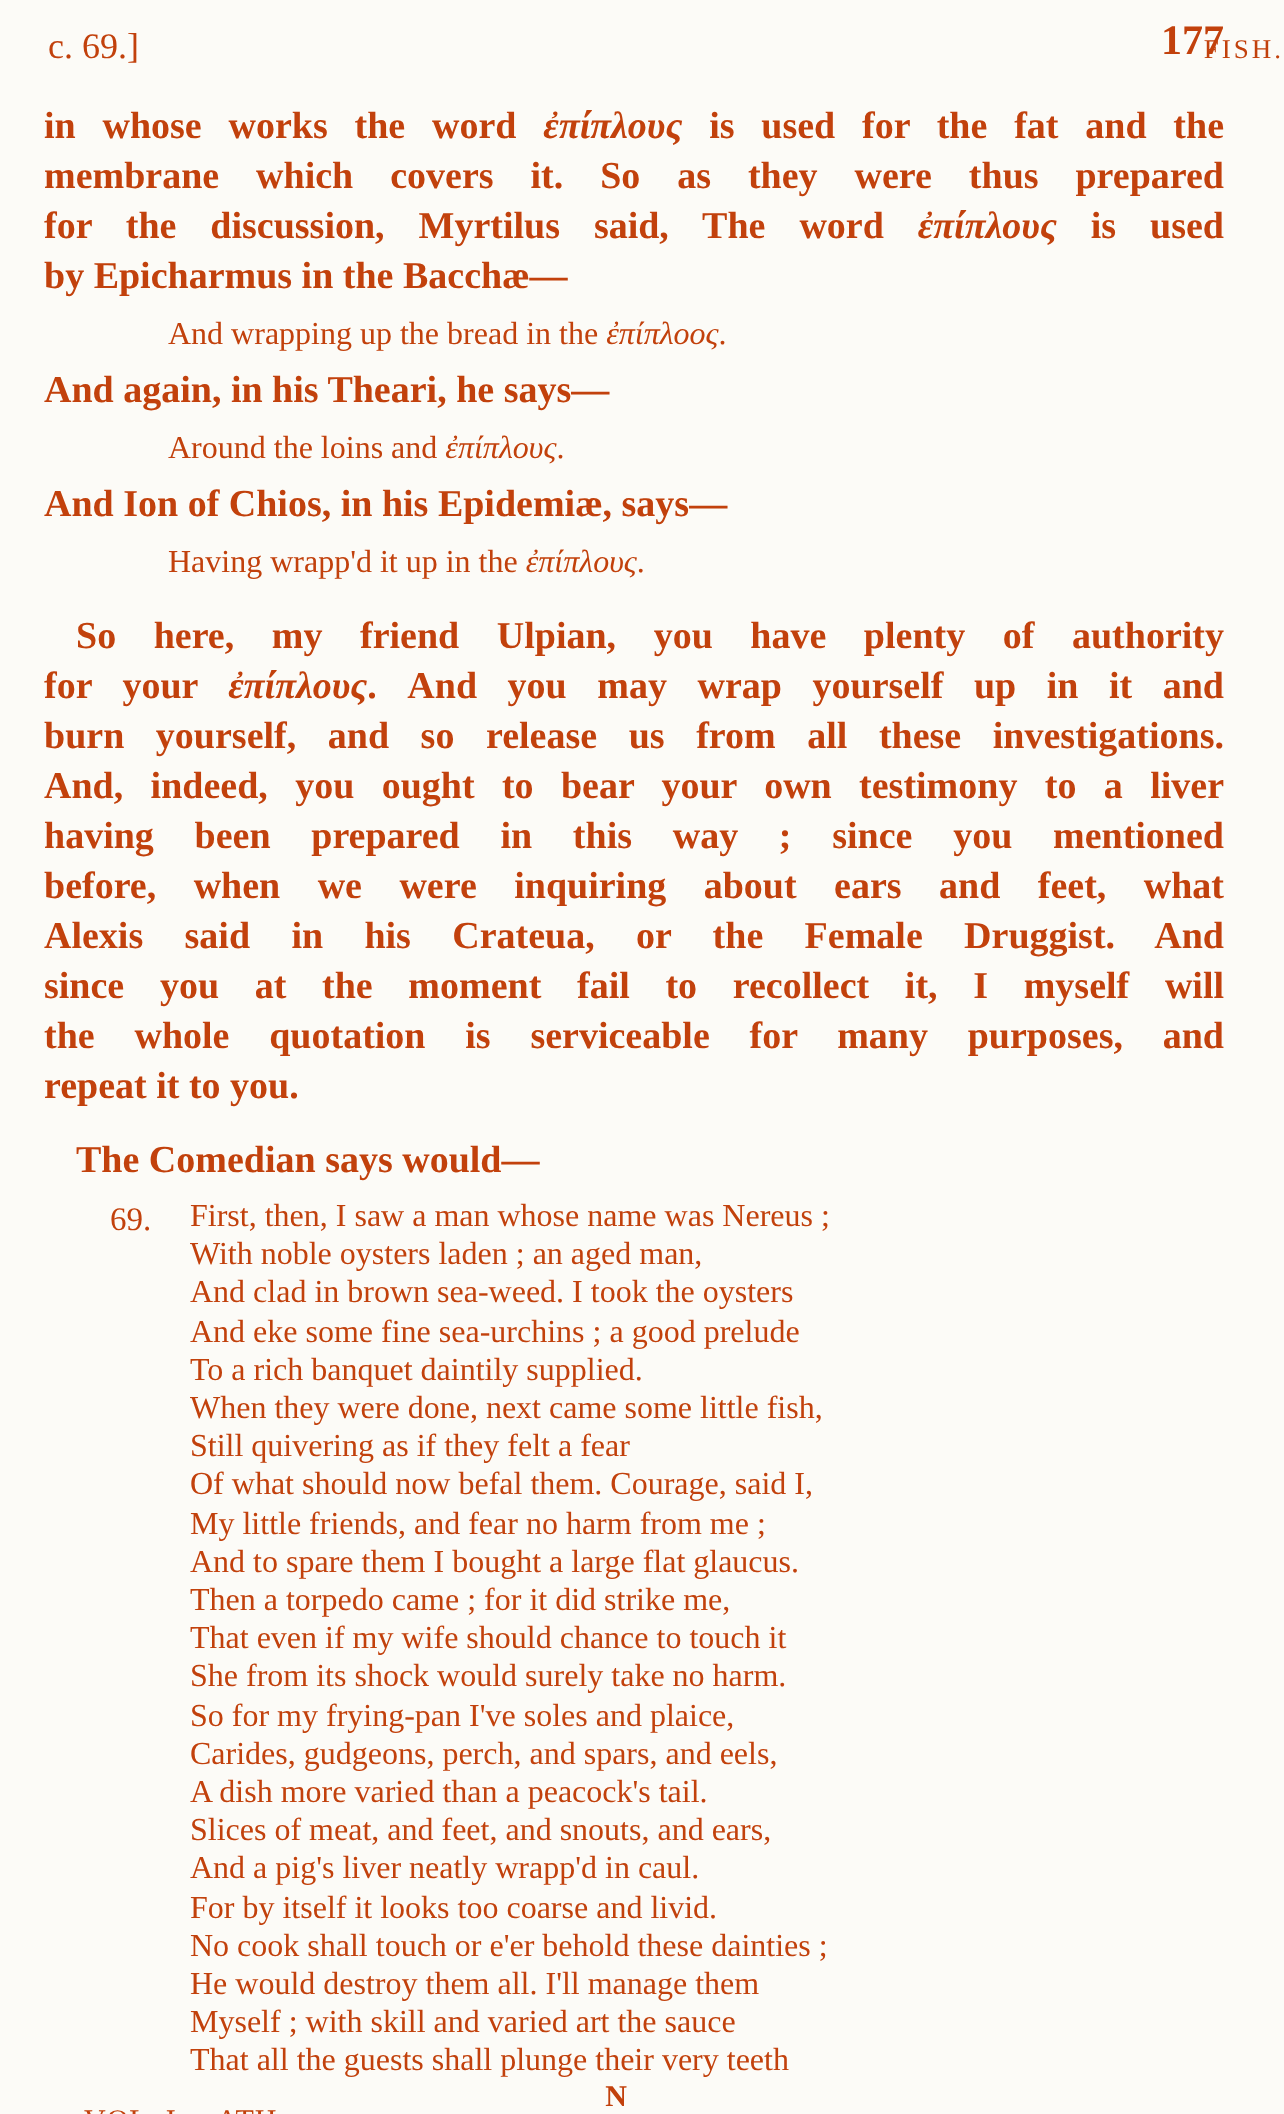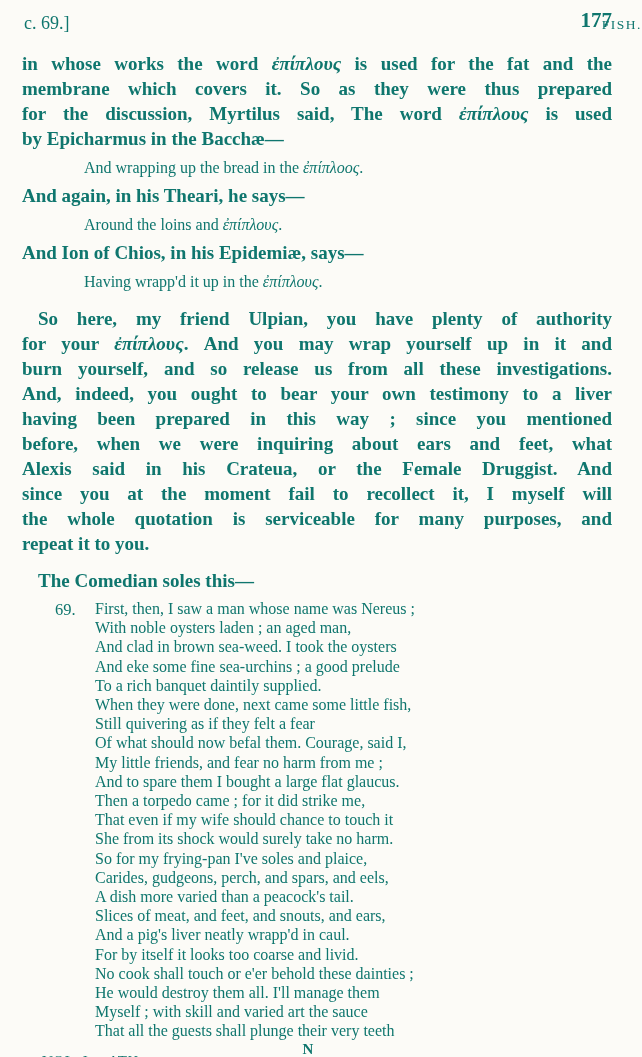--- a/index.html
+++ b/index.html
@@ -4,21 +4,21 @@
 <style>
   html, body { margin: 0; padding: 0; background: #888; }
   .page {
     position: relative;
     width: 642px;
     height: 1057px;
     margin: 0 auto;
     background: #fcfbf7;
     overflow: hidden;
     font-family: "Liberation Serif", serif;
-    color: #0f766e;
+    color: #c2410c;
   }
   
   .header { position: absolute; top: 0; left: 0; right: 0; height: 48px; }
   .header-left  { position: absolute; left: 24px;  top: 13px; font-size: 18px; }
   .header-center{ position: absolute; left: 0; right: 0; top: 17px; text-align: right;
                   font-size: 13.5px; letter-spacing: 1.5px; }
   .header-right { position: absolute; right: 30px; top: 8px; font-size: 21px; font-weight: bold; }
   
   .content { position: absolute; top: 48px; left: 22px; width: 590px; }
   .block { margin: 0; }
@@ -80,21 +80,21 @@
         <div class="line just">burn yourself, and so release us from all these investigations.</div>
         <div class="line just">And, indeed, you ought to bear your own testimony to a liver</div>
         <div class="line just">having been prepared in this way ; since you mentioned</div>
         <div class="line just">before, when we were inquiring about ears and feet, what</div>
         <div class="line just">Alexis said in his Crateua, or the Female Druggist.  And</div>
         <div class="line just">since you at the moment fail to recollect it, I myself will</div>
         <div class="line just">the whole quotation is serviceable for many purposes, and</div>
         <div class="line just plast">repeat it to you.</div>
       </div>
       <div class="block plain">
-        <div class="line indent">The Comedian soles this—</div>
+        <div class="line indent">The Comedian says would—</div>
       </div>
       <div class="block verse">
         <span class="verse-number">69.</span>
         <div class="line">First, then, I saw a man whose name was Nereus ;</div>
         <div class="line">With noble oysters laden ; an aged man,</div>
         <div class="line">And clad in brown sea-weed.  I took the oysters</div>
         <div class="line">And eke some fine sea-urchins ; a good prelude</div>
         <div class="line">To a rich banquet daintily supplied.</div>
         <div class="line">When they were done, next came some little fish,</div>
         <div class="line">Still quivering as if they felt a fear</div>

